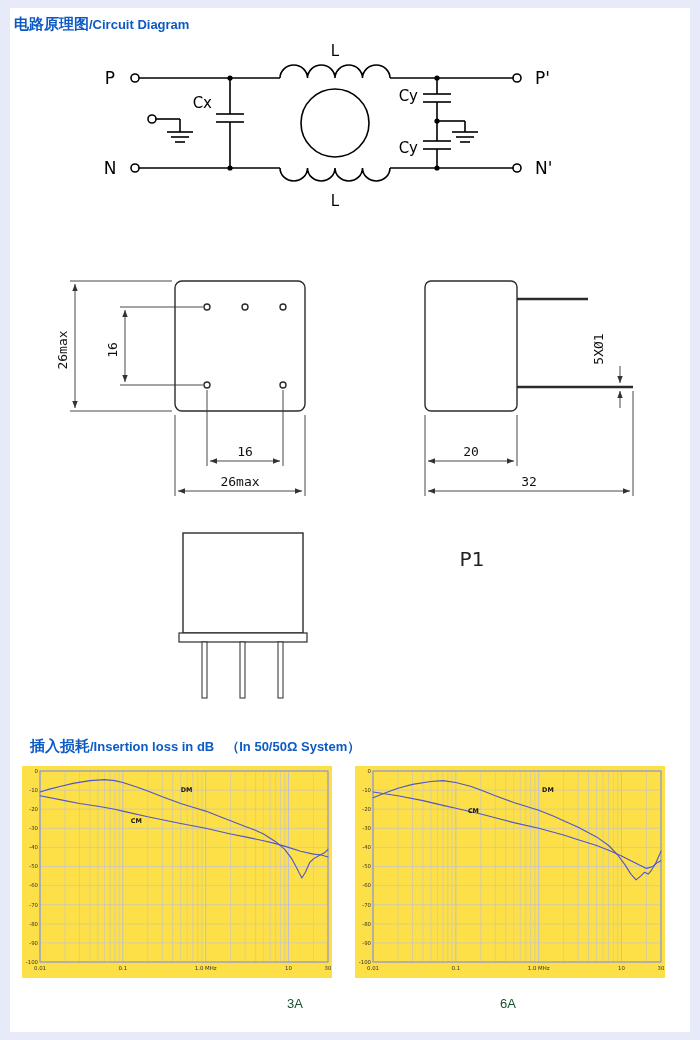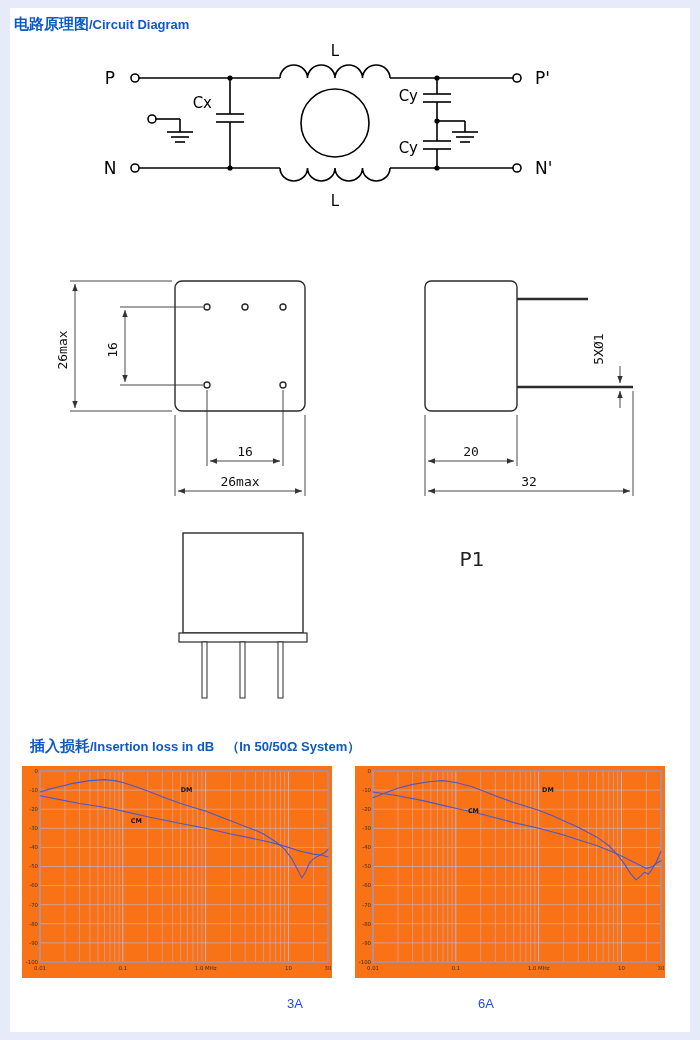--- a/index.html
+++ b/index.html
@@ -11,22 +11,22 @@
   .heading{position:absolute;color:#0d5ac5;white-space:nowrap;line-height:24px;}
   .heading .zh{font-size:15px;font-weight:bold;}
   .heading .en{font-size:13px;font-weight:600;}
   .heading .note{font-size:13px;font-weight:600;margin-left:12px;}
   svg{display:block;}
   svg text{font-family:"DejaVu Sans",sans-serif;}
   .dim-text{font-family:"DejaVu Sans Mono","Liberation Mono",monospace;font-size:13px;fill:#111;}
   .circ-label{font-size:17px;fill:#000;}
   .comp-label{font-size:15px;fill:#000;}
   .view-label{font-family:"DejaVu Sans",sans-serif;font-size:20px;fill:#222;}
-  .chart-holder{position:absolute;width:310px;height:212px;background:#f97316;text-align:center;}
-  .chart-caption{position:absolute;font-size:13px;color:#1d4ed8;width:40px;text-align:center;}
+  .chart-holder{position:absolute;width:310px;height:212px;background:#fde047;text-align:center;}
+  .chart-caption{position:absolute;font-size:13px;color:#14532d;width:40px;text-align:center;}
 </style>
 </head>
 <body>
 
 <div class="page">
   <div class="content">
 
     <div class="heading" style="left:4px;top:4px;">
       <span class="zh">电路原理图</span><span class="en">/Circuit Diagram</span>
     </div>
@@ -301,16 +301,16 @@
           <text x="266.4814122680512" y="204" text-anchor="middle" font-size="5.4" fill="#333">10</text>
           <text x="306" y="204" text-anchor="middle" font-size="5.4" fill="#333">30</text>
           <polyline points="18.0,31.7 32.6,26.0 42.9,22.2 57.5,18.4 75.9,15.5 88.0,14.6 100.8,16.5 115.4,20.3 125.8,24.1 140.3,29.8 158.7,36.5 170.8,40.3 183.7,44.2 198.2,49.9 208.6,54.7 223.2,61.3 241.5,70.9 253.7,79.5 262.7,89.0 269.9,98.6 275.9,108.1 281.1,113.9 285.6,110.1 289.6,106.2 293.2,108.1 296.4,104.3 300.9,96.7 303.5,91.0 306.0,85.2" fill="none" stroke="#5056c9" stroke-width="1.1" stroke-linejoin="round" stroke-linecap="round"></polyline>
           <text x="187.08271246726167" y="26.01" font-size="6.4" font-weight="bold" fill="#111">DM</text>
           <polyline points="18.0,26.0 42.9,29.8 67.9,34.6 88.0,39.4 100.8,42.2 125.8,48.0 140.3,51.8 158.7,56.6 183.7,62.3 208.6,69.0 223.2,73.8 241.5,79.5 253.7,84.3 266.5,90.0 275.9,94.8 283.4,98.6 291.4,102.4 298.0,100.5 302.2,96.7 306.0,94.8" fill="none" stroke="#5056c9" stroke-width="1.1" stroke-linejoin="round" stroke-linecap="round"></polyline>
           <text x="112.93050431511202" y="47.02" font-size="6.4" font-weight="bold" fill="#111">CM</text>
         </svg>
       </div>
 
     <div class="chart-caption" style="left:265px;top:988px;">3A</div>
-    <div class="chart-caption" style="left:456px;top:988px;">6A</div>
+    <div class="chart-caption" style="left:478px;top:988px;">6A</div>
 
   </div>
 </div>
 
 </body></html>

